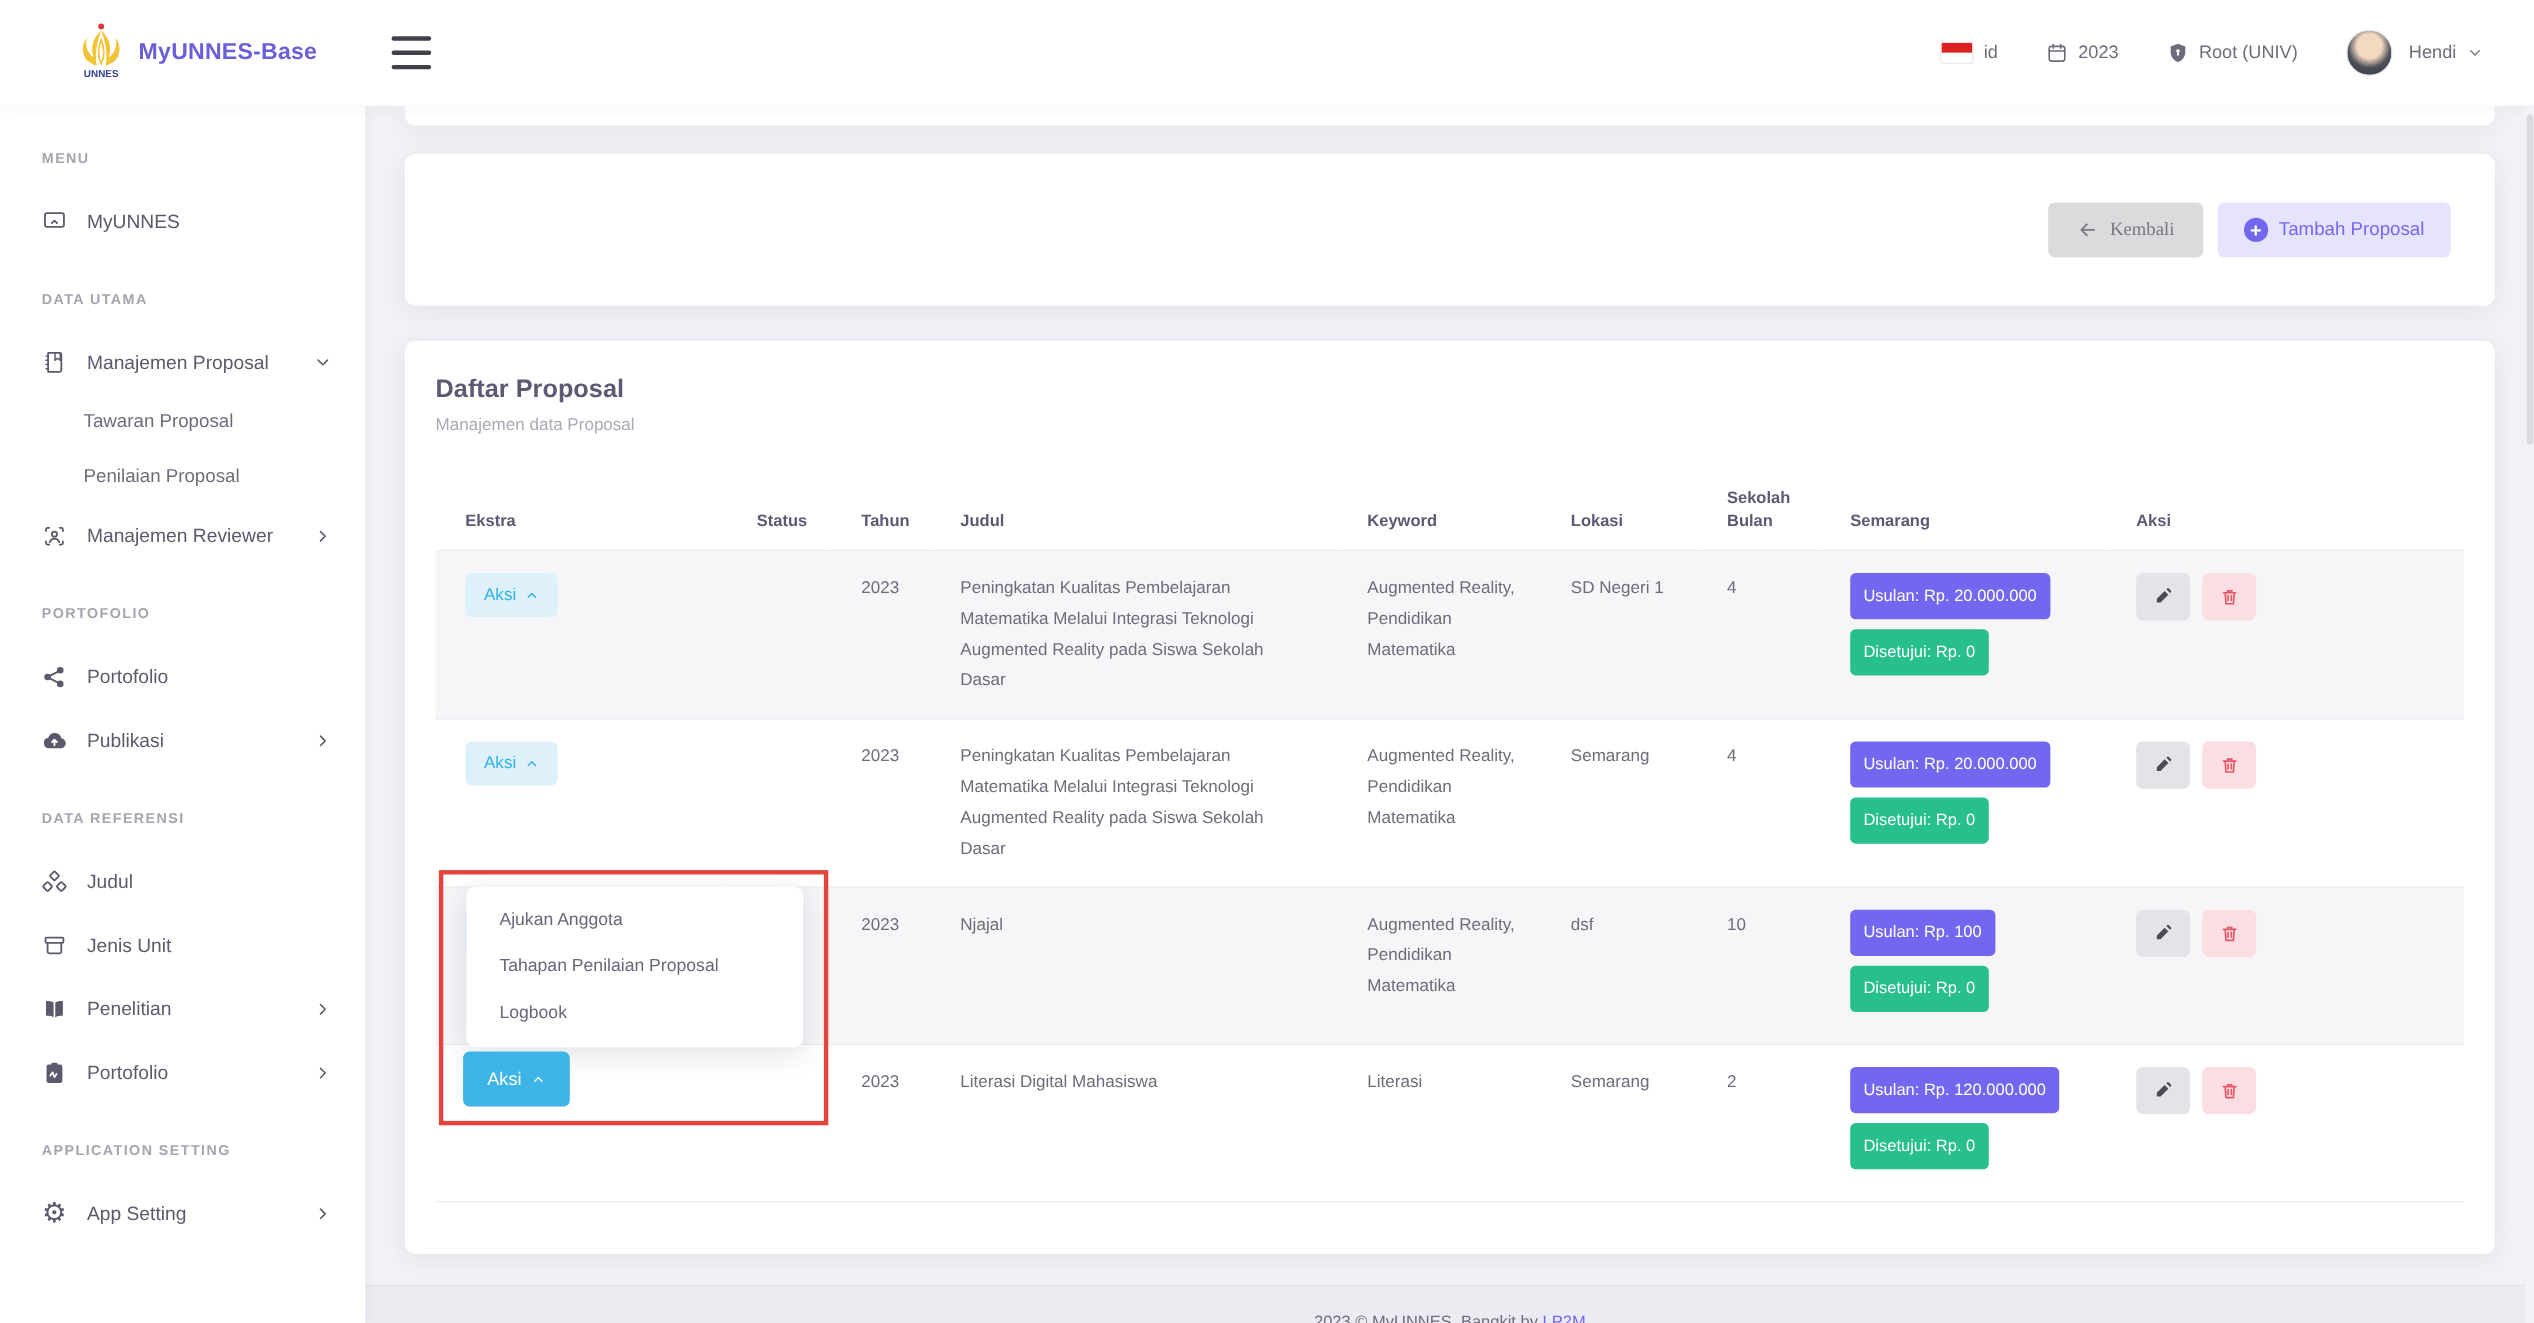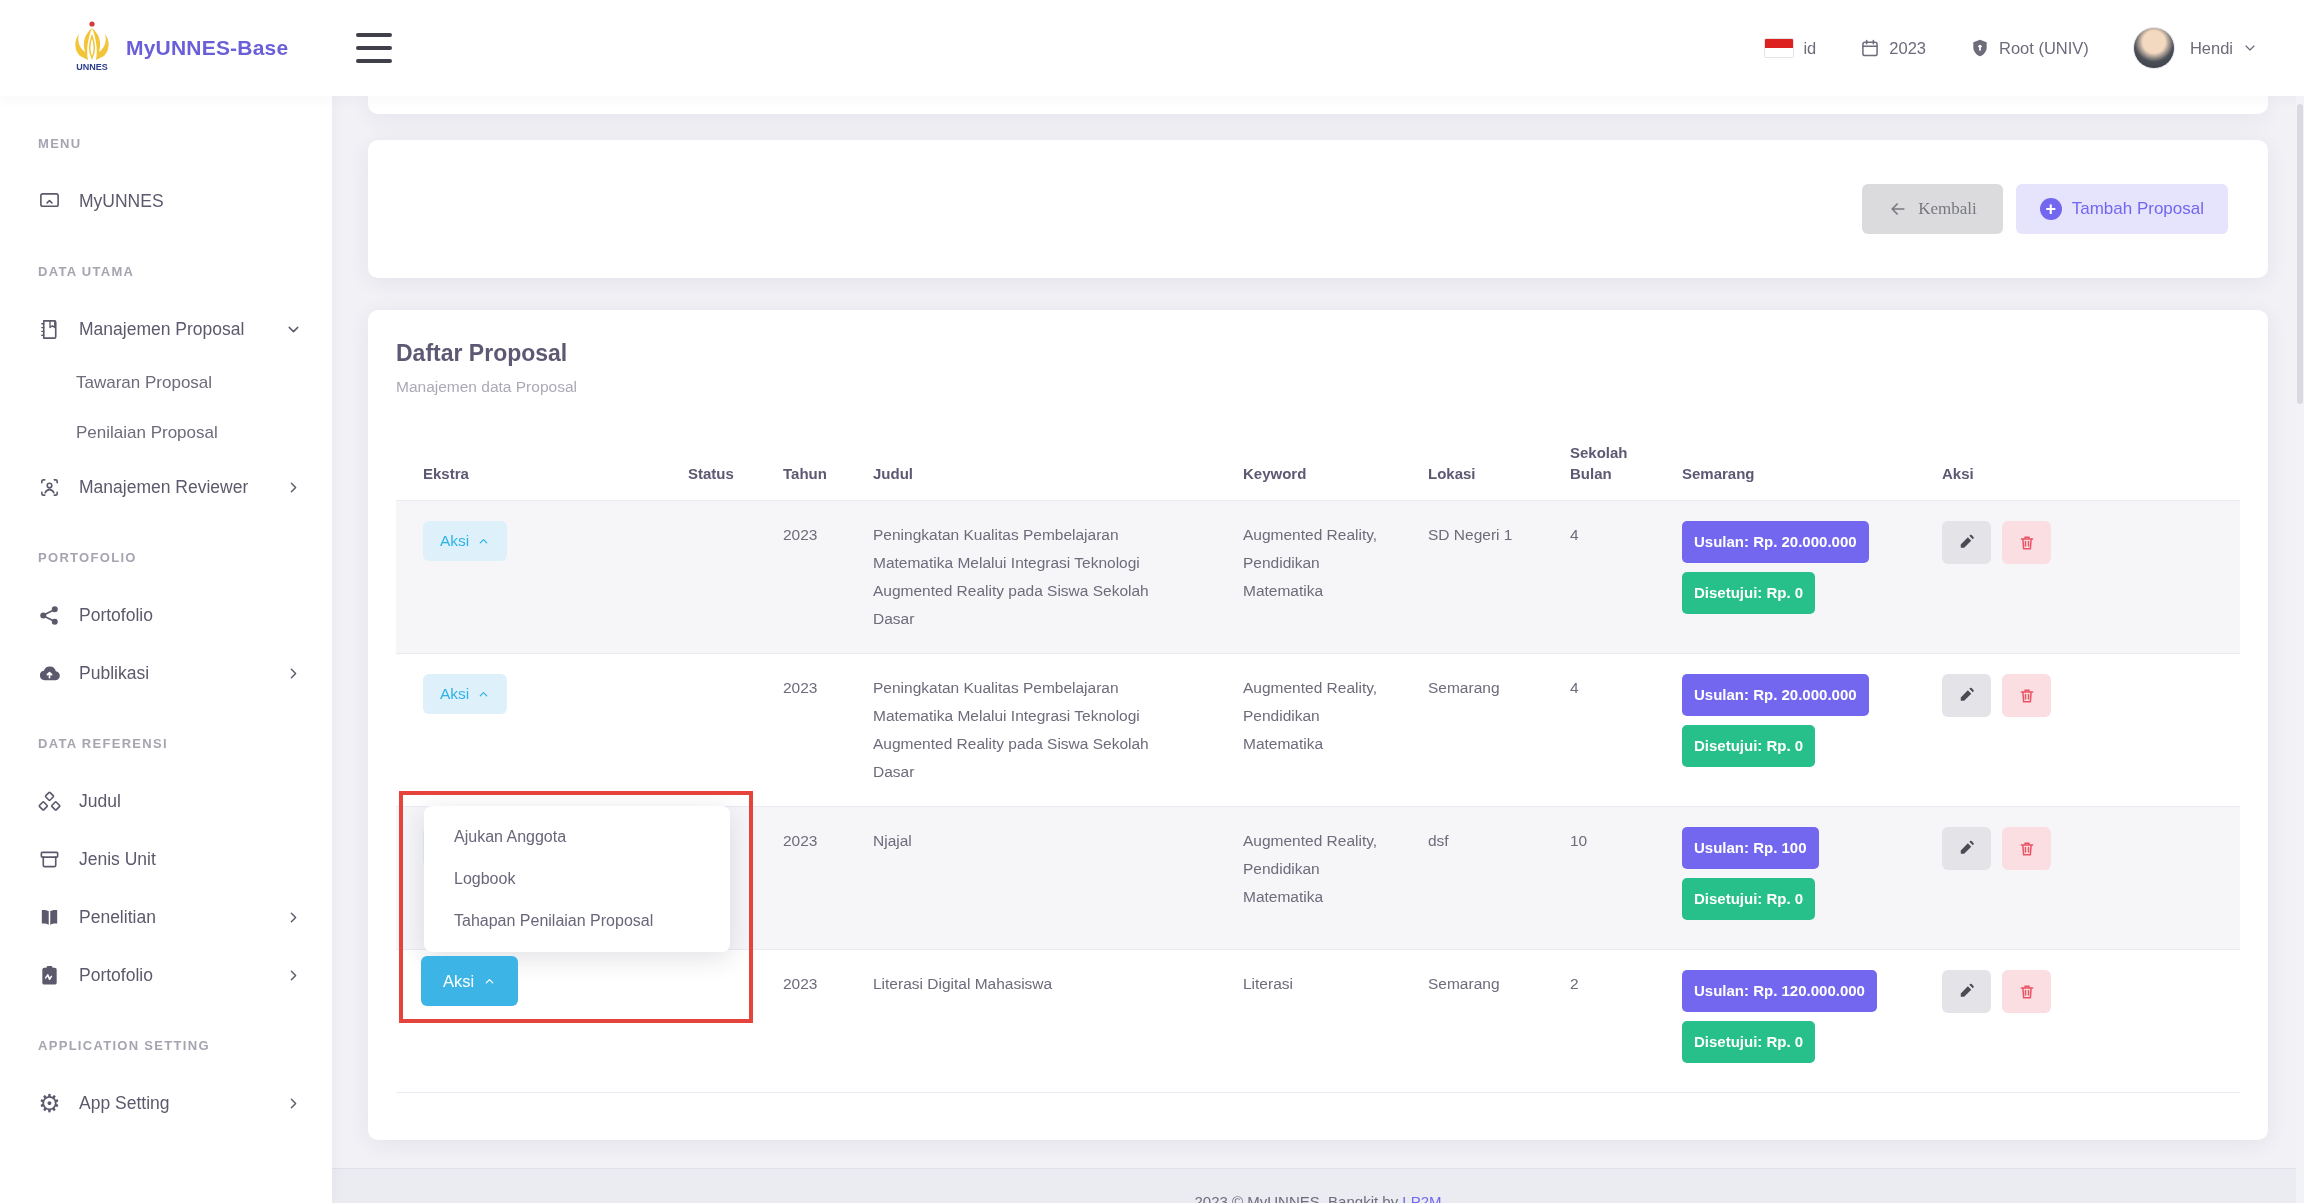--- a/index.html
+++ b/index.html
@@ -49,21 +49,21 @@
   .card-sub { margin-top:11px; font-size:15.5px; color:#aba9b5; }
   table { width:100%; border-collapse:collapse; margin-top:26px; table-layout:fixed; }
   th { text-align:left; vertical-align:bottom; font-size:15px; font-weight:700; color:#5e5873; padding:20px 20px 16px 27px; line-height:21px; }
   td { vertical-align:top; font-size:15.5px; color:#6e6b7b; padding:20px 20px 20px 27px; line-height:28px; }
   td.judul { padding-right:40px; }
   tbody tr { border-top:1px solid #ebe9f1; }
   tbody tr:last-child { border-bottom:1px solid #ebe9f1; }
   tr.striped { background:#f6f6f9; }
   .btn-aksi { display:inline-flex; align-items:center; gap:8px; padding:11px 17px; background:#def1fb; color:#2fb2e8; font-size:15.5px; border:none; border-radius:6px; cursor:pointer; }
   .btn-aksi svg, .btn-aksi-solid svg { width:13px; height:13px; stroke:currentColor; fill:none; stroke-width:2.4; stroke-linecap:round; stroke-linejoin:round; }
-  .badge { display:inline-block; padding:7px 12px; border-radius:5px; color:#fff; font-size:15px; font-weight:700; margin-bottom:9px; white-space:nowrap; }
+  .badge { display:inline-block; padding:7px 12px; border-radius:5px; color:#fff; font-size:15px; font-weight:400; margin-bottom:9px; white-space:nowrap; }
   .badge.usulan { background:#7367f0; }
   .badge.setuju { background:#28c08a; }
   .act-btn { display:inline-flex; align-items:center; justify-content:center; width:49px; height:43px; border:none; border-radius:6px; cursor:pointer; margin-right:11px; }
   .act-edit { background:#e4e4e8; }
   .act-del { background:#fbdee2; }
   .act-btn svg { width:18px; height:18px; }
 
   
   #dropup { position:absolute; left:424px; top:806px; width:306px; height:146px; background:#fff; border-radius:8px;
             box-shadow:0 6px 26px rgba(40,40,70,.14); z-index:40; padding-top:10px; }
@@ -413,22 +413,22 @@
 
   <div id="footer">
     <div class="ftext">
       <span>2023 © MyUNNES, Bangkit by </span><span class="lnk">LP2M</span>
     </div>
   </div>
 </div>
 
 <div id="dropup">
   <div class="dd-item">Ajukan Anggota</div>
+  <div class="dd-item">Tahapan Penilaian Proposal</div>
   <div class="dd-item">Logbook</div>
-  <div class="dd-item">Tahapan Penilaian Proposal</div>
 </div>
 
 <button id="btn-aksi-solid" class="btn-aksi-solid">
   <span>Aksi</span>
   <svg viewBox="0 0 24 24" style="width:13px;height:13px;stroke:#fff;fill:none;stroke-width:2.4;stroke-linecap:round;stroke-linejoin:round;">
       <path d="M6 14.5l6-6 6 6"></path>
     </svg>
 </button>
 
 <div id="annotation"></div>

